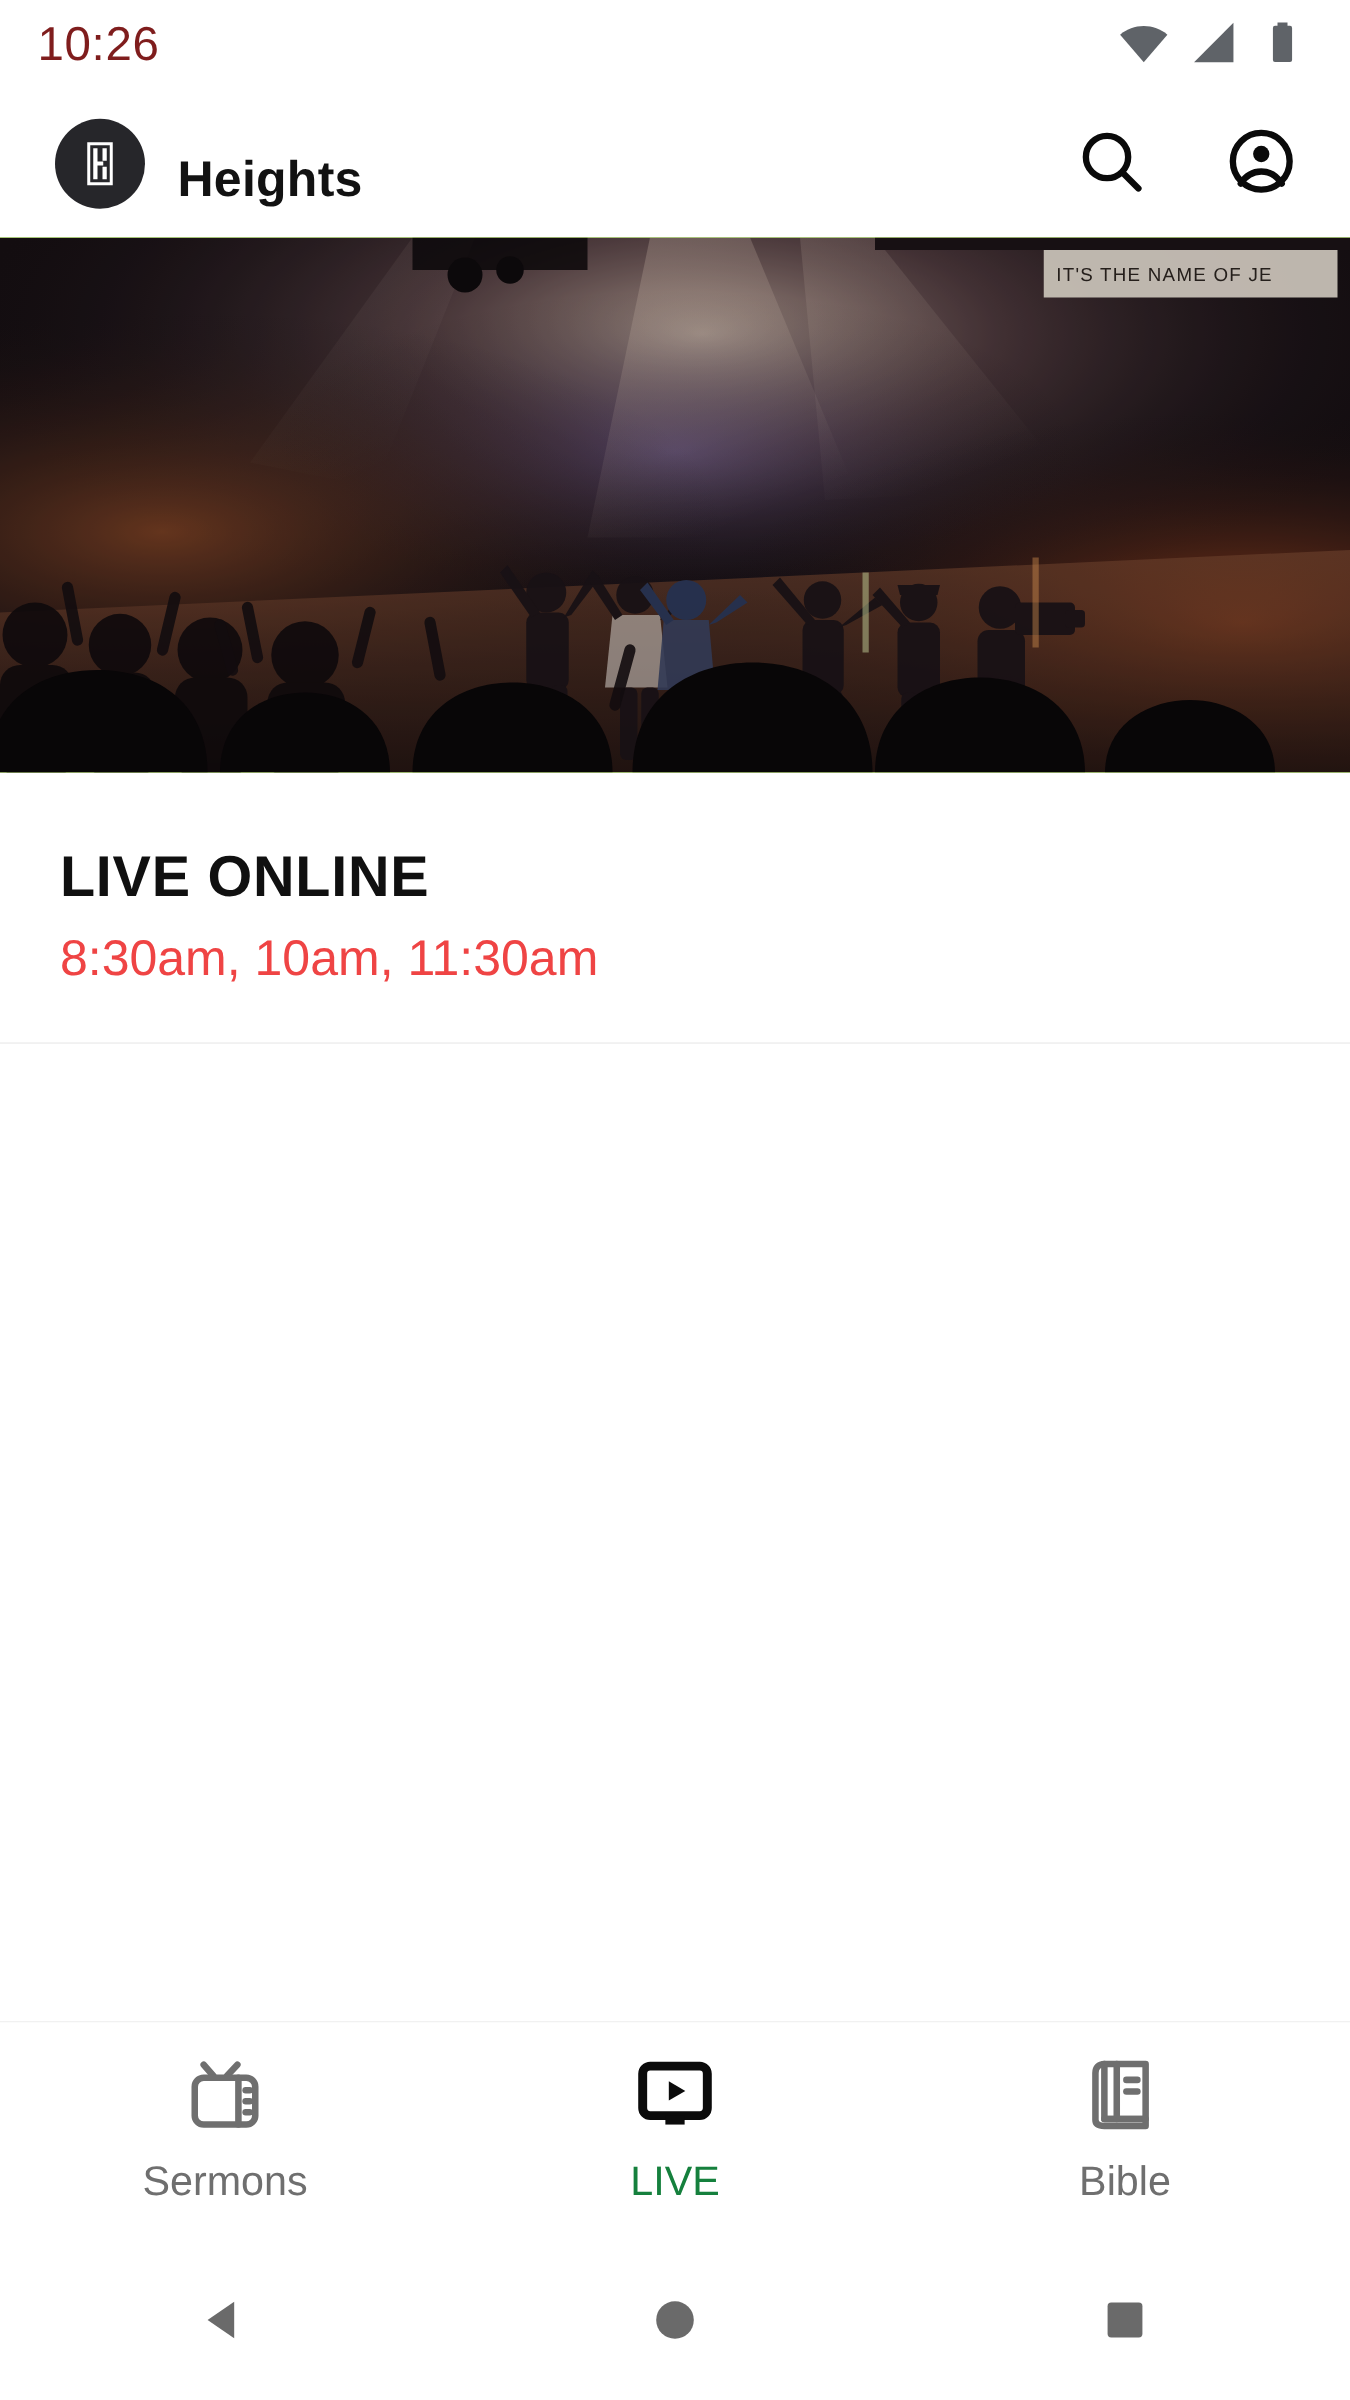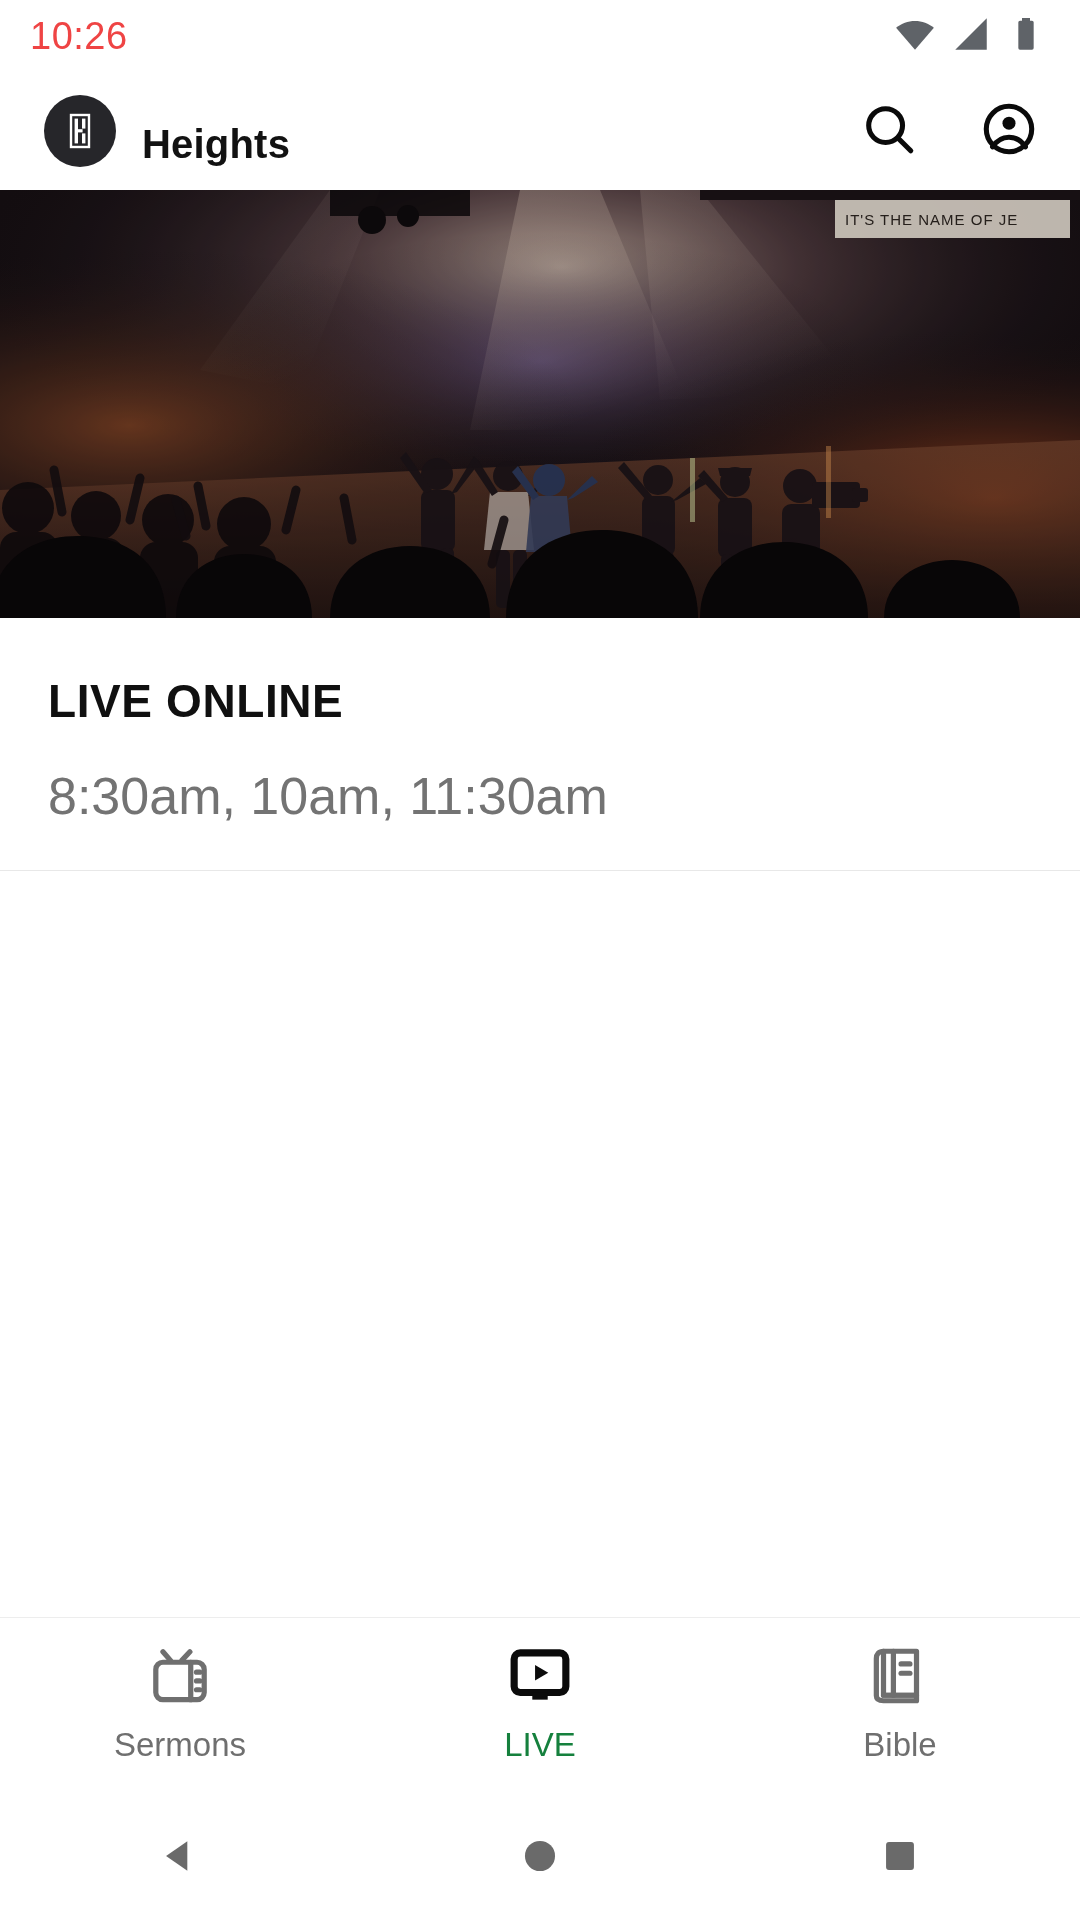--- a/index.html
+++ b/index.html
@@ -11,21 +11,21 @@
   }
   .phone { width:1080px; height:1920px; position:relative; display:flex; flex-direction:column; background:#fff; }
 
   
   .statusbar {
     height:72px; flex:0 0 72px;
     display:flex; align-items:center; justify-content:space-between;
     padding:0 34px 0 30px;
     background:#fff;
   }
-  .status-time { font-size:38px; color:#ef4444; letter-spacing:.5px; line-height:1; }
+  .status-time { font-size:38px; color:#7f1d1d; letter-spacing:.5px; line-height:1; }
   .status-icons { display:flex; align-items:center; gap:14px; }
 
   
   .appbar {
     height:118px; flex:0 0 118px;
     display:flex; align-items:center;
     padding:0 40px 0 44px;
     background:#fff;
   }
   .brand { display:flex; align-items:flex-end; gap:26px; }
@@ -44,23 +44,23 @@
     flex:0 0 428px; height:428px; width:100%;
     position:relative; overflow:hidden;
     background:#84cc16;
   }
   .hero svg { position:absolute; inset:0; width:100%; height:100%; display:block; }
 
   
   .live-block { padding:58px 48px 44px 48px; background:#fff; }
   .live-title {
     font-size:46px; font-weight:bold; color:#101010;
-    letter-spacing:.6px; line-height:1.1; margin-bottom:40px;
-  }
-  .live-times { font-size:52px; color:#737373; line-height:1.15; }
+    letter-spacing:.6px; line-height:1.1; margin-bottom:17px;
+  }
+  .live-times { font-size:40px; color:#ef4444; line-height:1.15; }
   .divider { height:1px; background:#e8e8e8; width:100%; }
 
   .spacer { flex:1 1 auto; background:#fff; }
 
   
   .tabbar-top-line { height:1px; background:#ededed; }
   .tabbar {
     flex:0 0 178px; height:178px;
     display:flex; align-items:flex-start; background:#fff;
     padding-top:22px;

